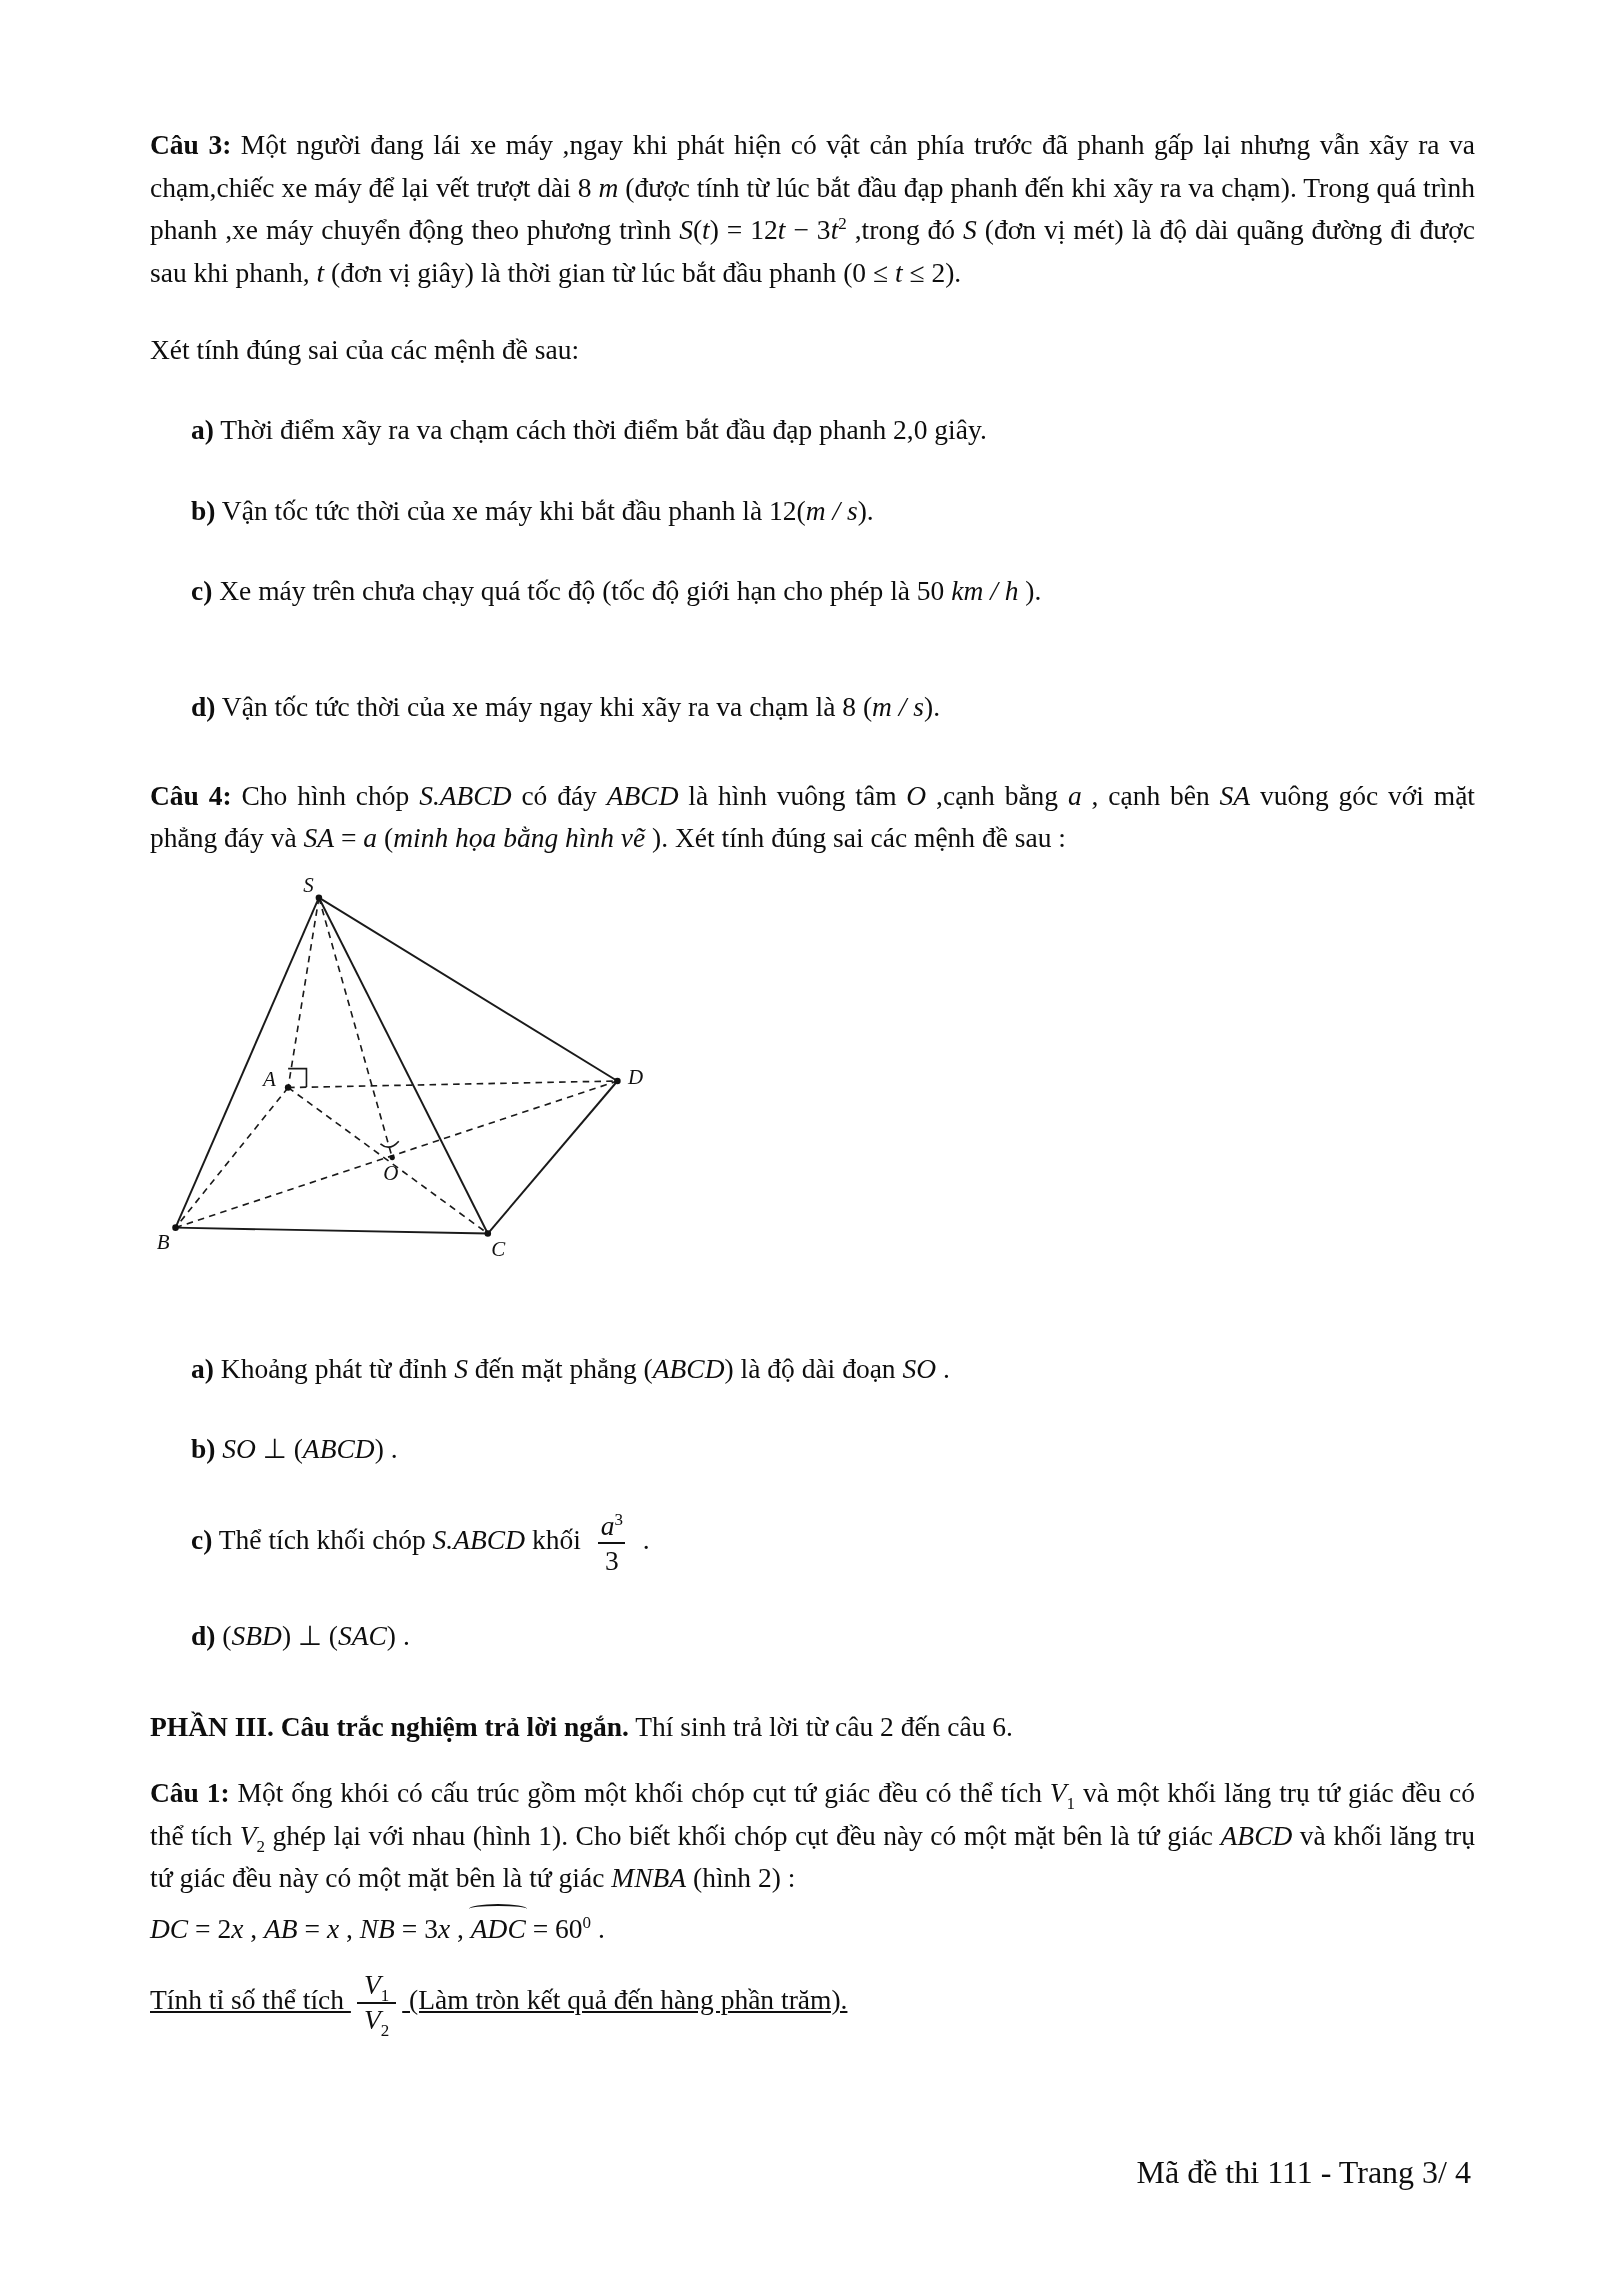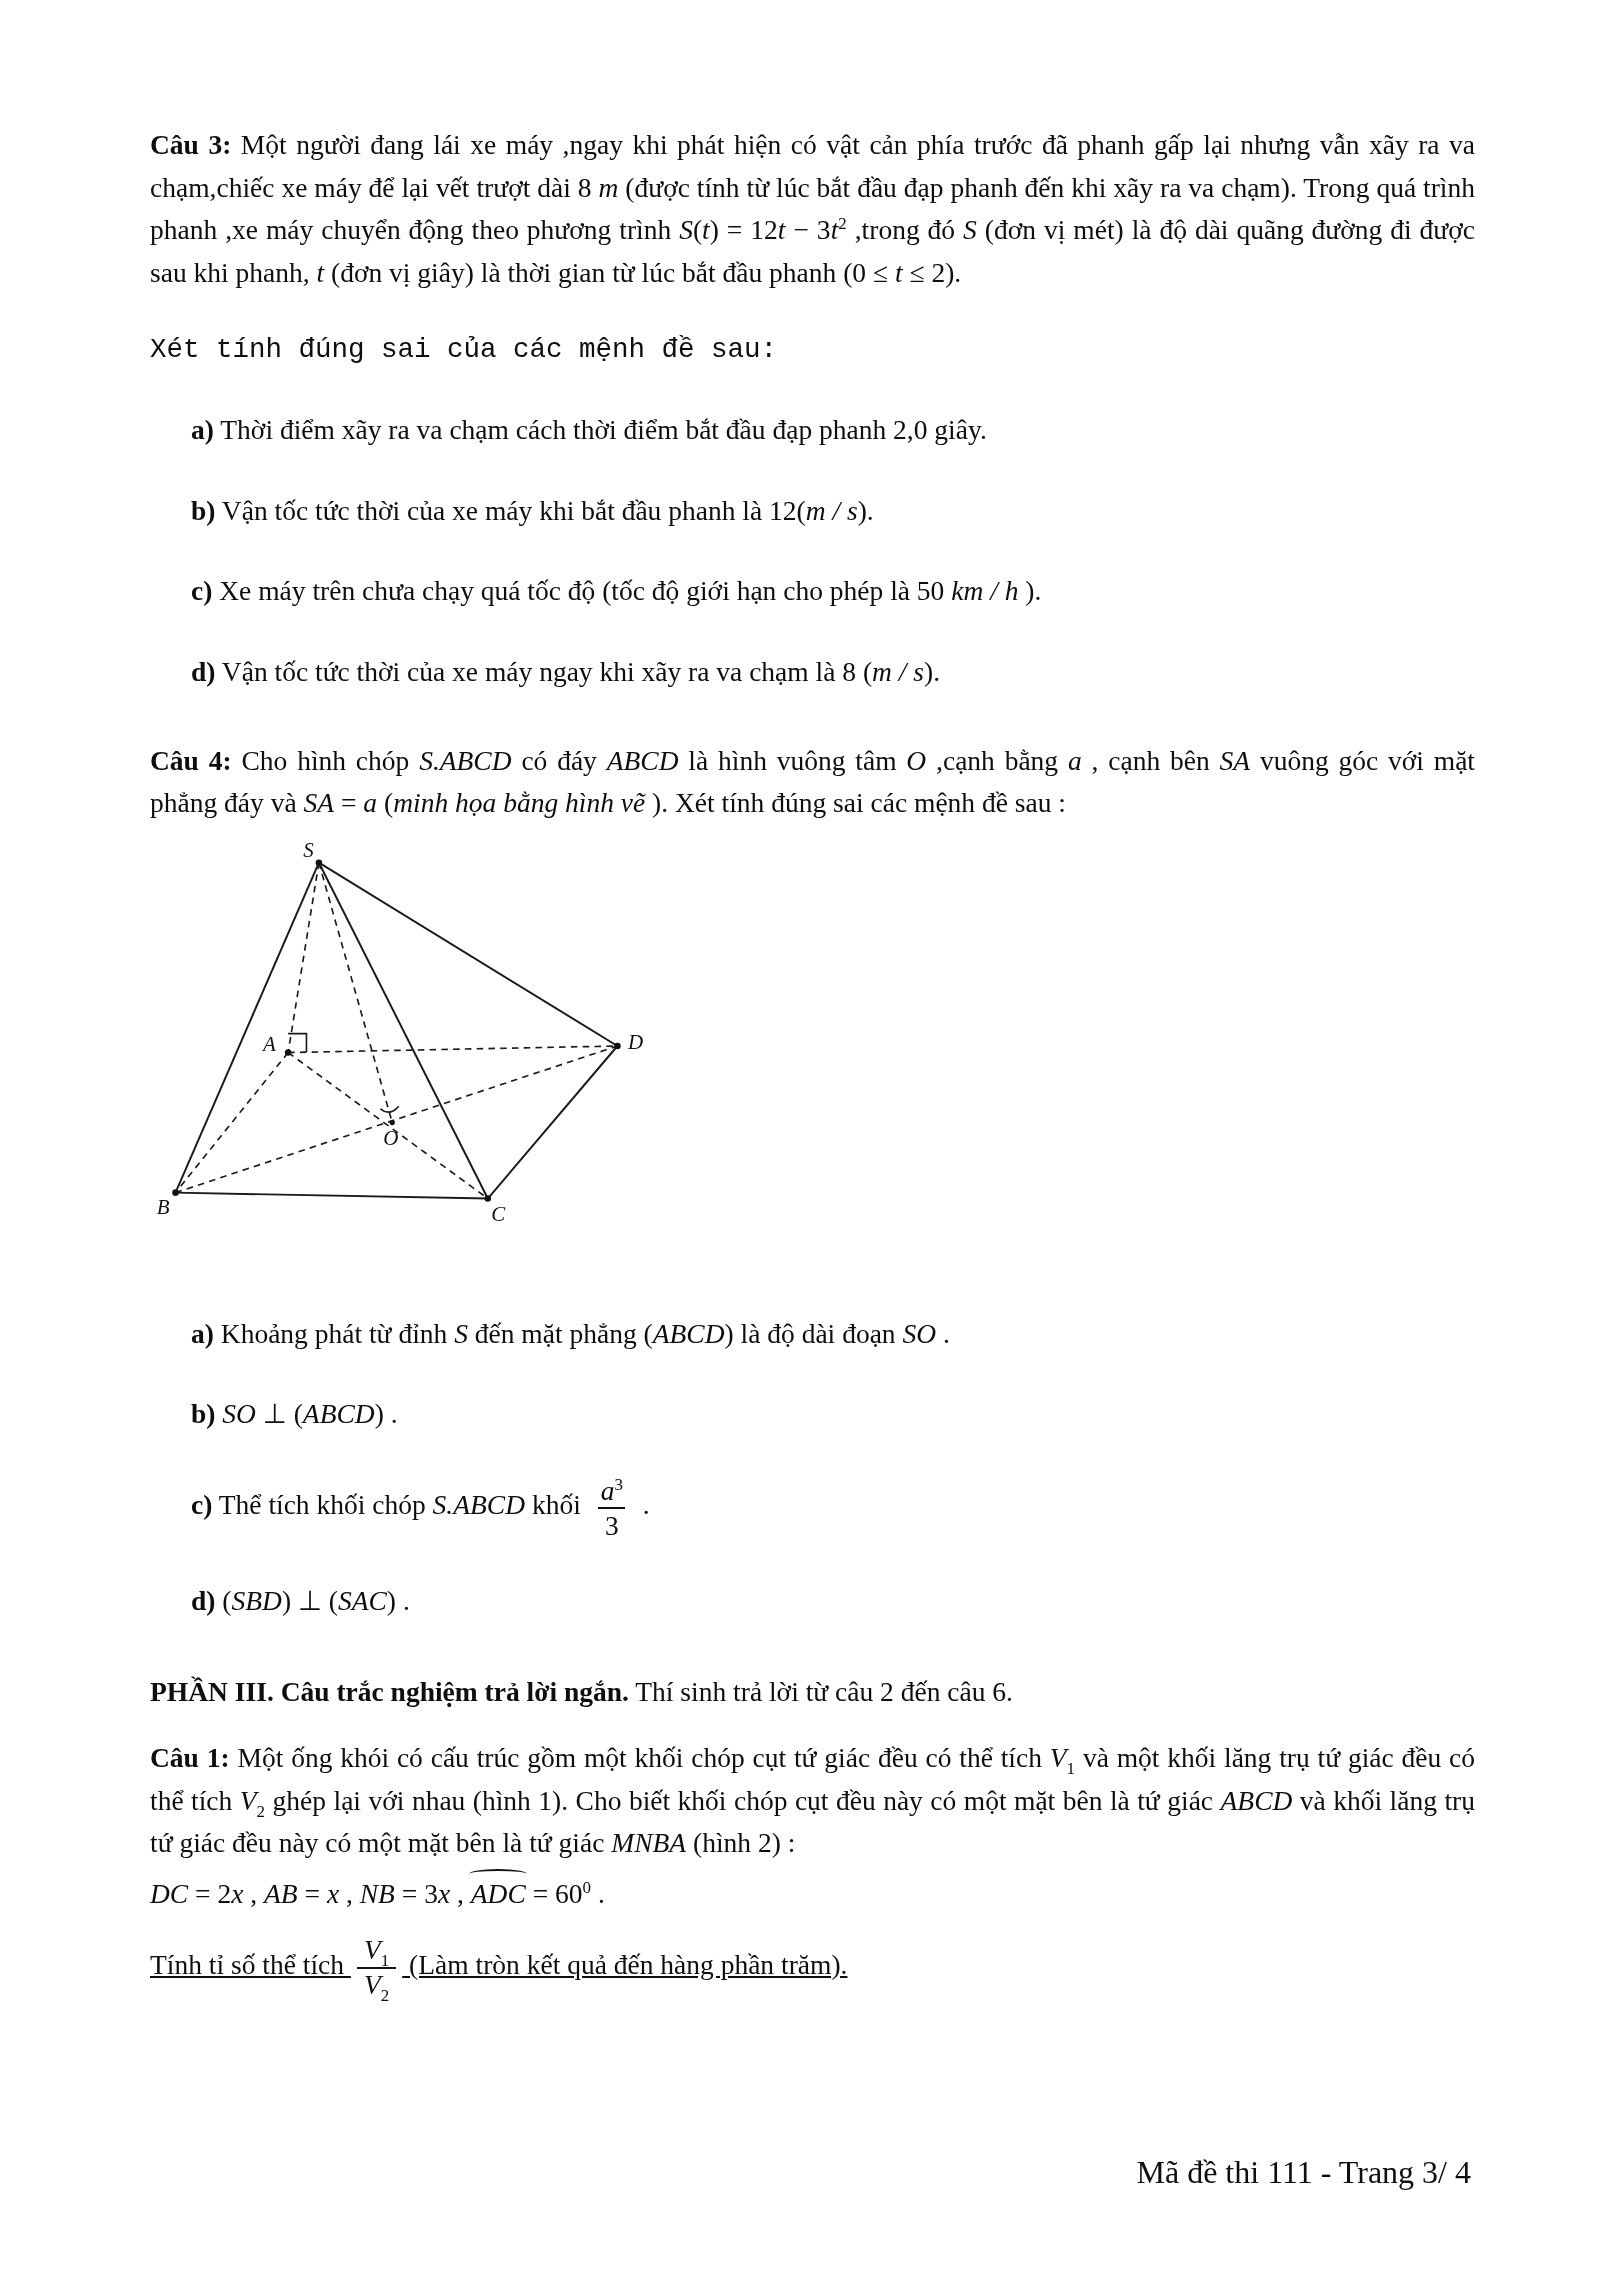--- a/index.html
+++ b/index.html
@@ -9,23 +9,23 @@
     font-family:"Liberation Serif", serif;
     font-size:27.5px; line-height:1.55; color:#0e0e0e;
     padding:124px 148px 0 150px;
     position:relative; overflow:hidden;
   }
   .para { text-align:justify; }
   .b { font-weight:700; }
   .i { font-style:italic; }
   sup, sub { font-size:62%; line-height:0; }
   .item { margin-top:38px; margin-left:41px; }
-  .item-gap-lg { margin-top:38px; }
+  .item-gap-lg { margin-top:73px; }
   .q3-statement { margin-bottom:31px; }
-  .intro { margin-top:34px;font-family:Liberation Mono, monospace; }
+  .intro { margin-top:34px; }
   .q4-statement { margin-top:46px; }
   .figure-wrap { margin:18.3px 0 51px 0; width:563px; }
   .part3 { margin-top:48px; }
   .q1-statement { margin-top:23.6px; }
   .q1-line2 { margin-top:7.9px; }
   .q1-line3 { margin-top:18.3px;text-decoration:underline; }
   .frac {
     display:inline-flex; flex-direction:column; align-items:center;
     vertical-align:middle; margin:0 6.5px; line-height:1.15; text-align:center;justify-content:center;
   }

